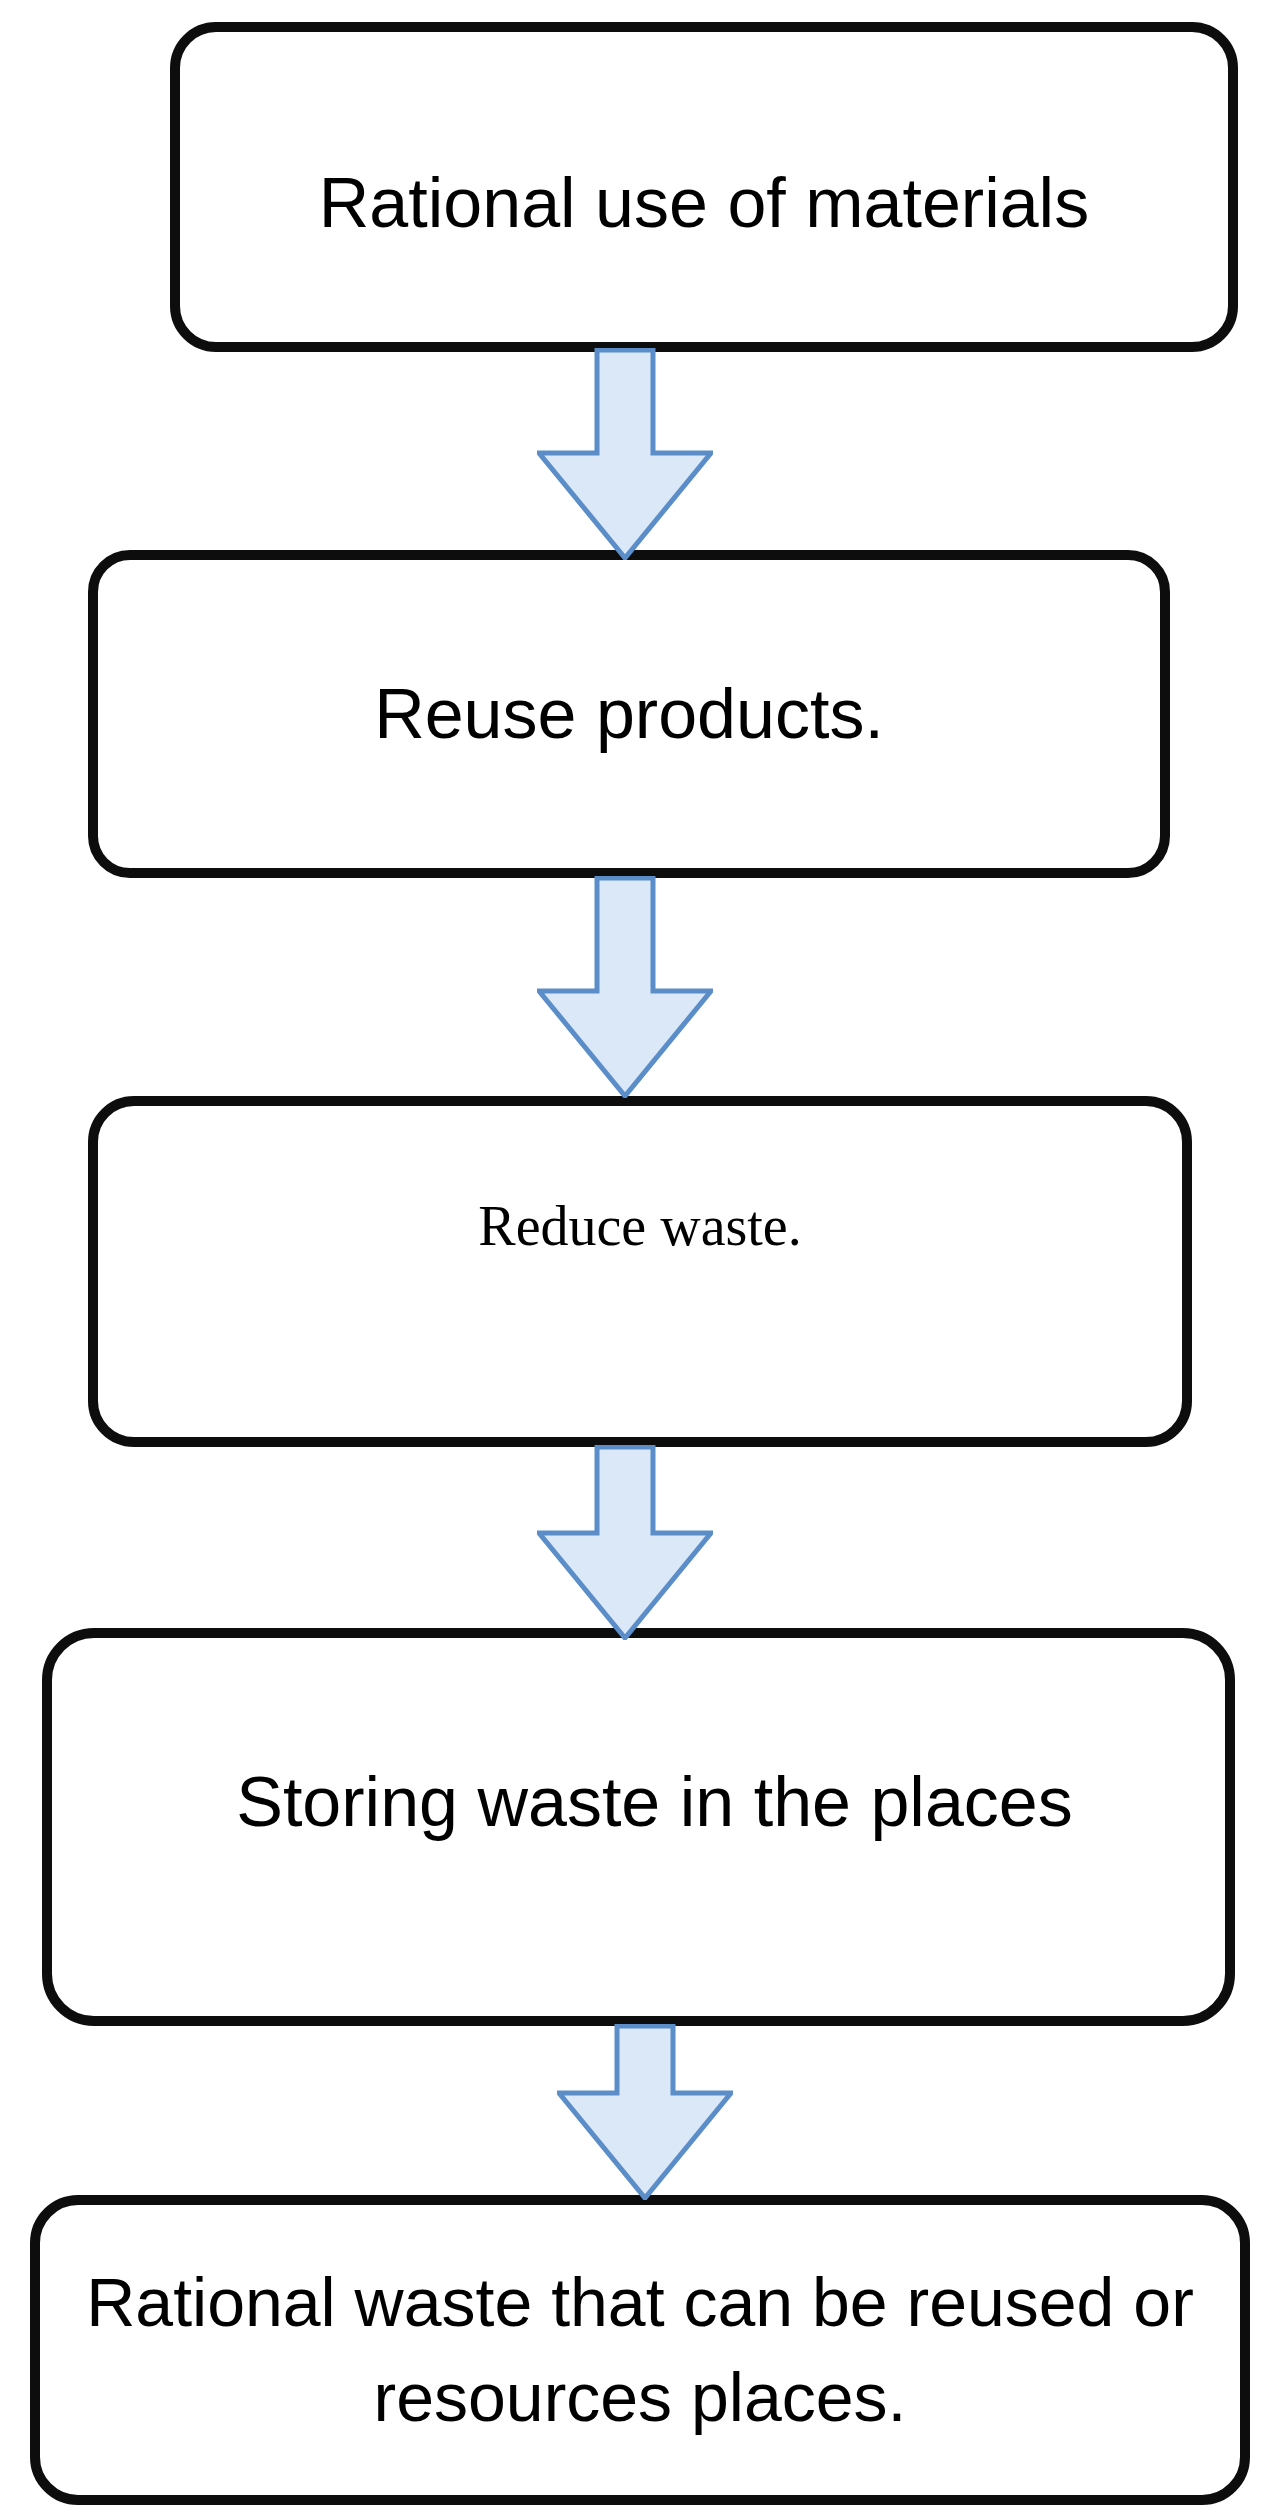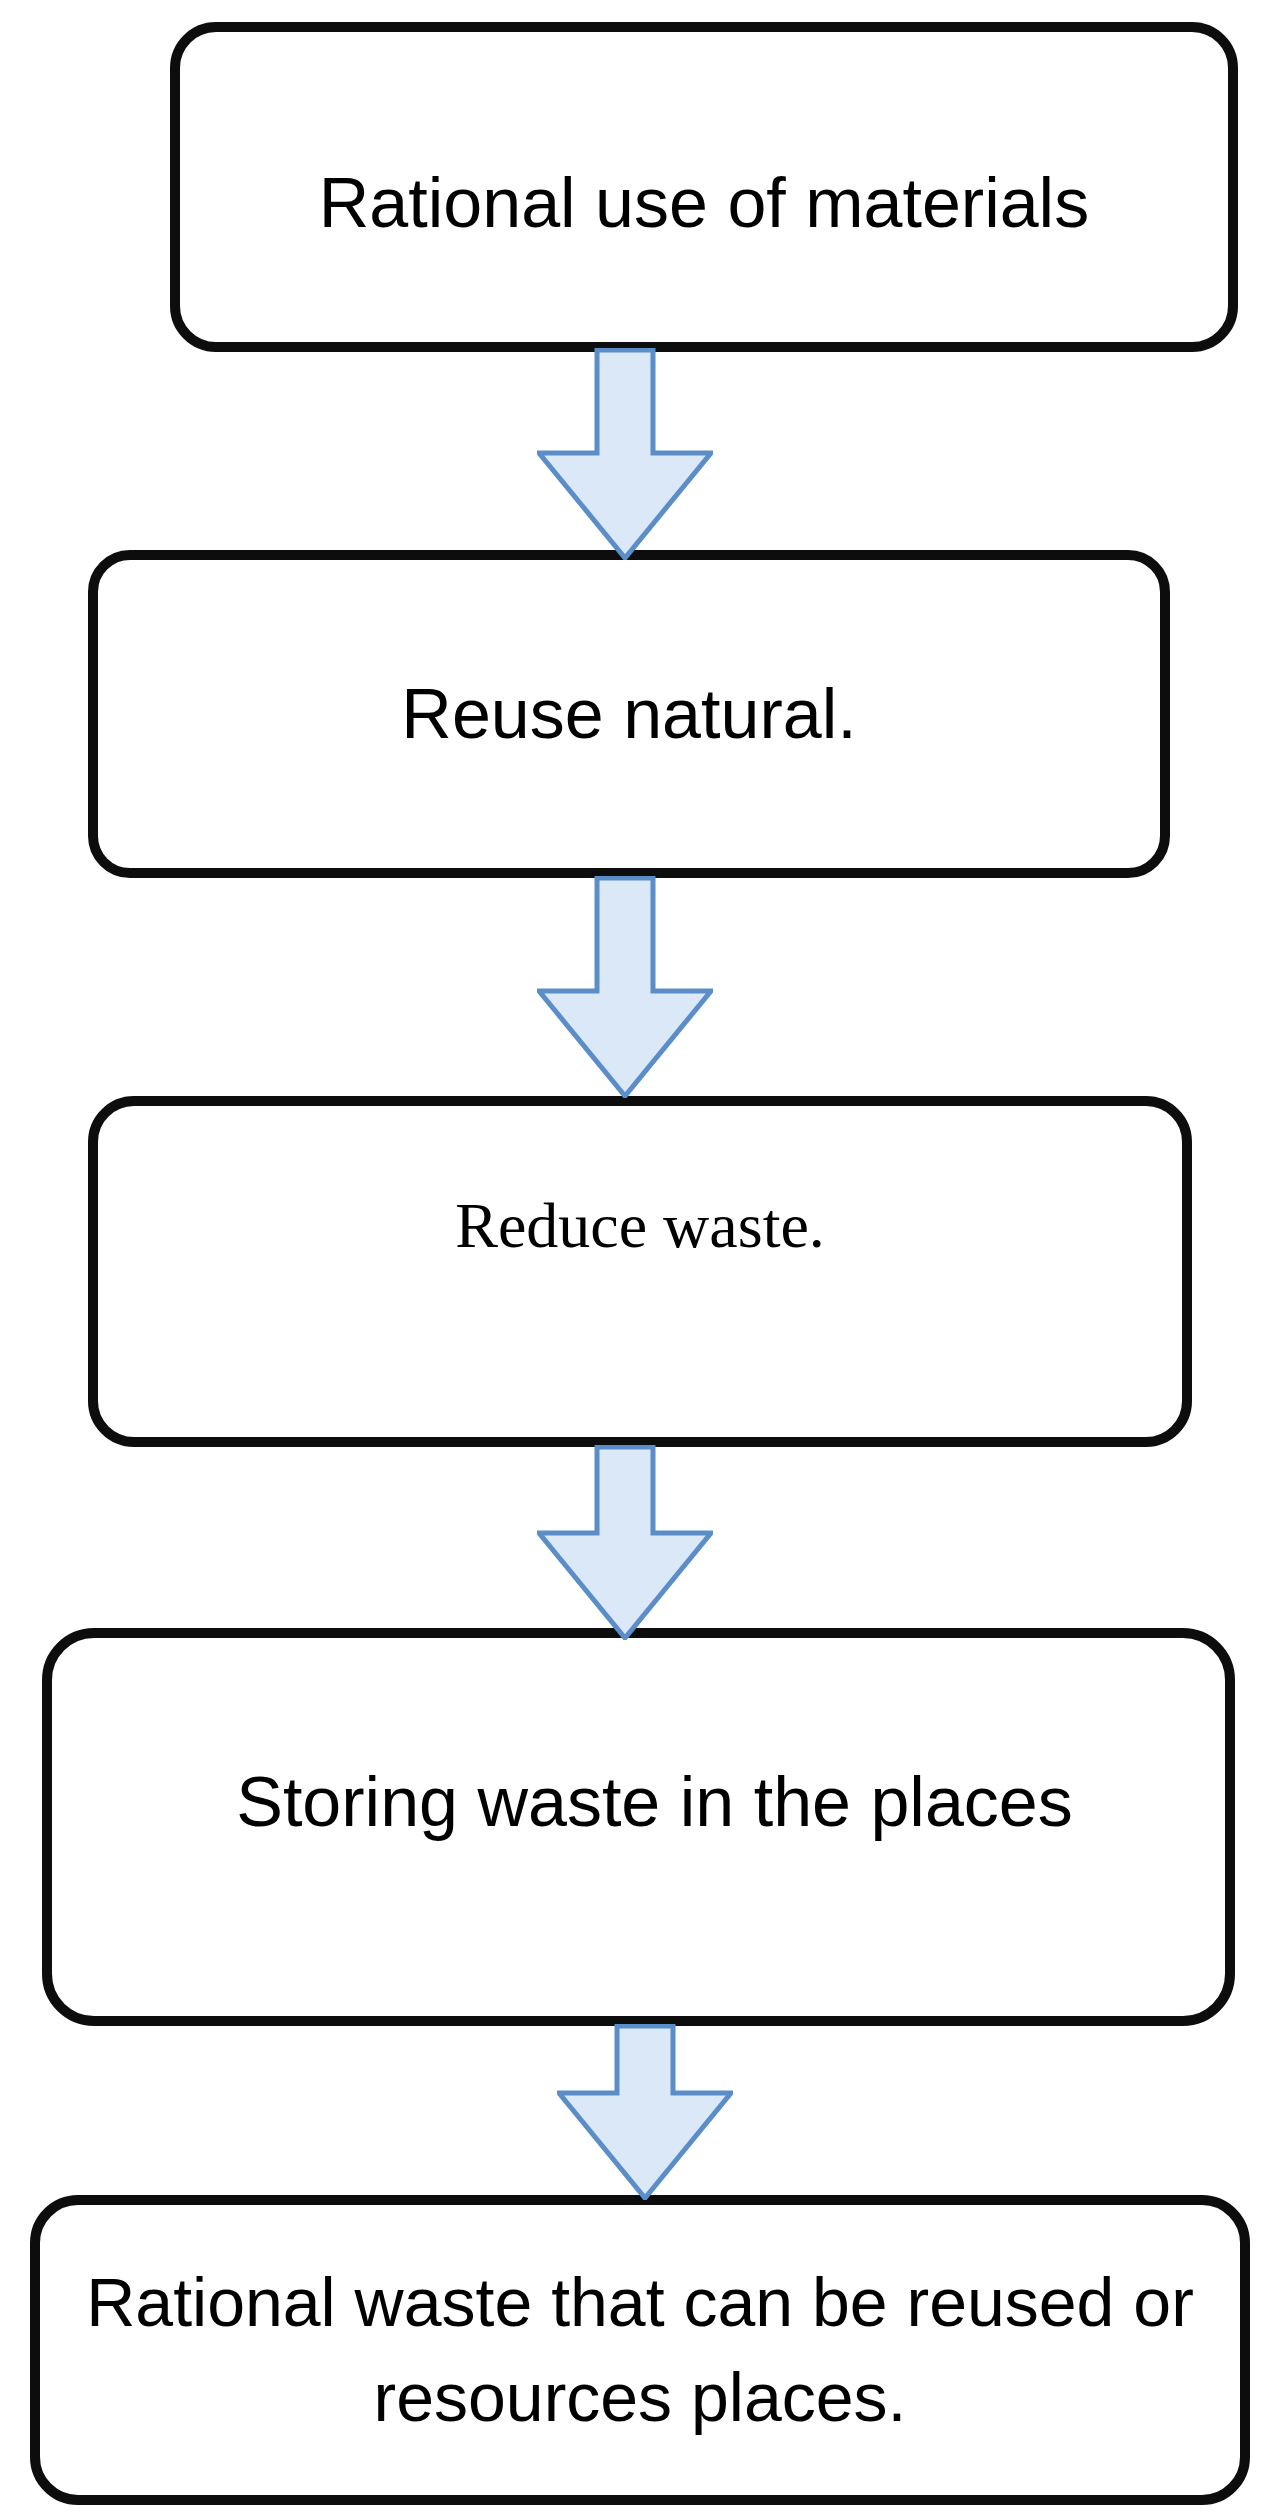--- a/index.html
+++ b/index.html
@@ -31,21 +31,21 @@
   .box-text {
     width: 100%;
     text-align: center;
     color: var(--text);
     font-family: "Liberation Sans", sans-serif;
     font-size: 70px;
     line-height: 97px;
   }
   .serif .box-text {
     font-family: "Liberation Serif", serif;
-    font-size: 64px;
+    font-size: 56px;
     line-height: 100px;
   }
   .arrow {
     position: absolute;
     z-index: 2;
     display: block;
   }
   .arrow polygon {
     fill: var(--arrow-fill);
     stroke: var(--arrow-stroke);
@@ -79,21 +79,21 @@
       <div>Rational use of materials</div>
     </div>
   </div>
 
   <svg class="arrow" id="arrow-1" width="176" height="212" viewBox="0 0 176 212" xmlns="http://www.w3.org/2000/svg">
     <polygon points="60,2 116,2 116,105 174,105 88,210 2,105 60,105"></polygon>
   </svg>
 
   <div class="box" id="box-2">
     <div class="box-text">
-      <div>Reuse natural.</div>
+      <div>Reuse products.</div>
     </div>
   </div>
 
   <svg class="arrow" id="arrow-2" width="176" height="222" viewBox="0 0 176 222" xmlns="http://www.w3.org/2000/svg">
     <polygon points="60,2 116,2 116,115 174,115 88,220 2,115 60,115"></polygon>
   </svg>
 
   <div class="box serif" id="box-3">
     <div class="box-text">
       <div>Reduce waste.</div>

